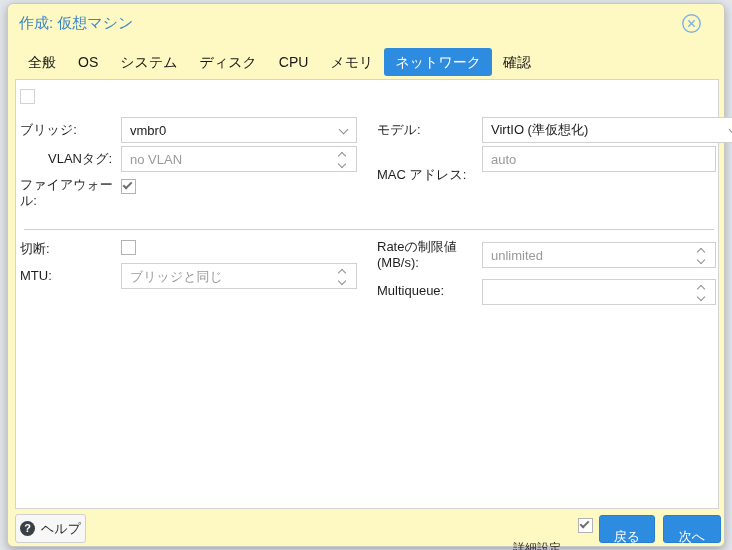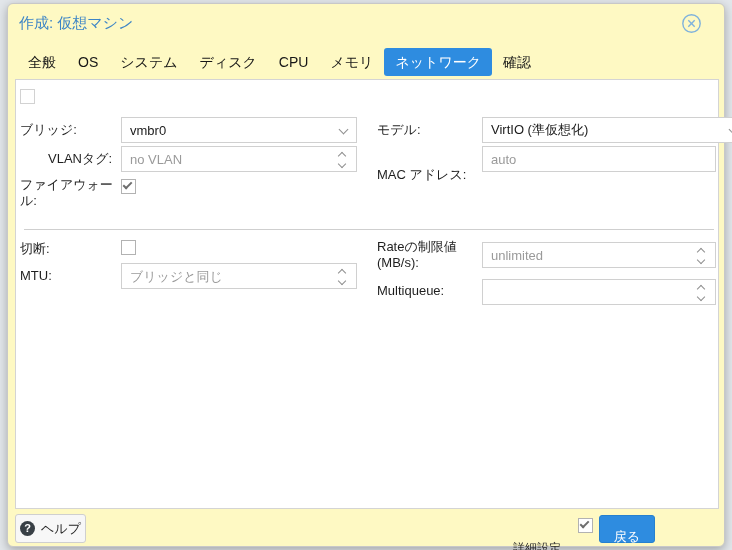--- a/index.html
+++ b/index.html
@@ -187,14 +187,15 @@
     <span class="qmark">?</span>
     <span>ヘルプ</span>
   </div>
 
   <div class="adv-label">詳細設定</div>
   <span class="checkbox adv-check" data-checked="true">
       <span class="check"></span>
     </span>
 
   <button class="btn-blue btn-back">戻る</button>
+  <button class="btn-blue btn-next">次へ</button>
 
 </div>
 
 </body></html>

